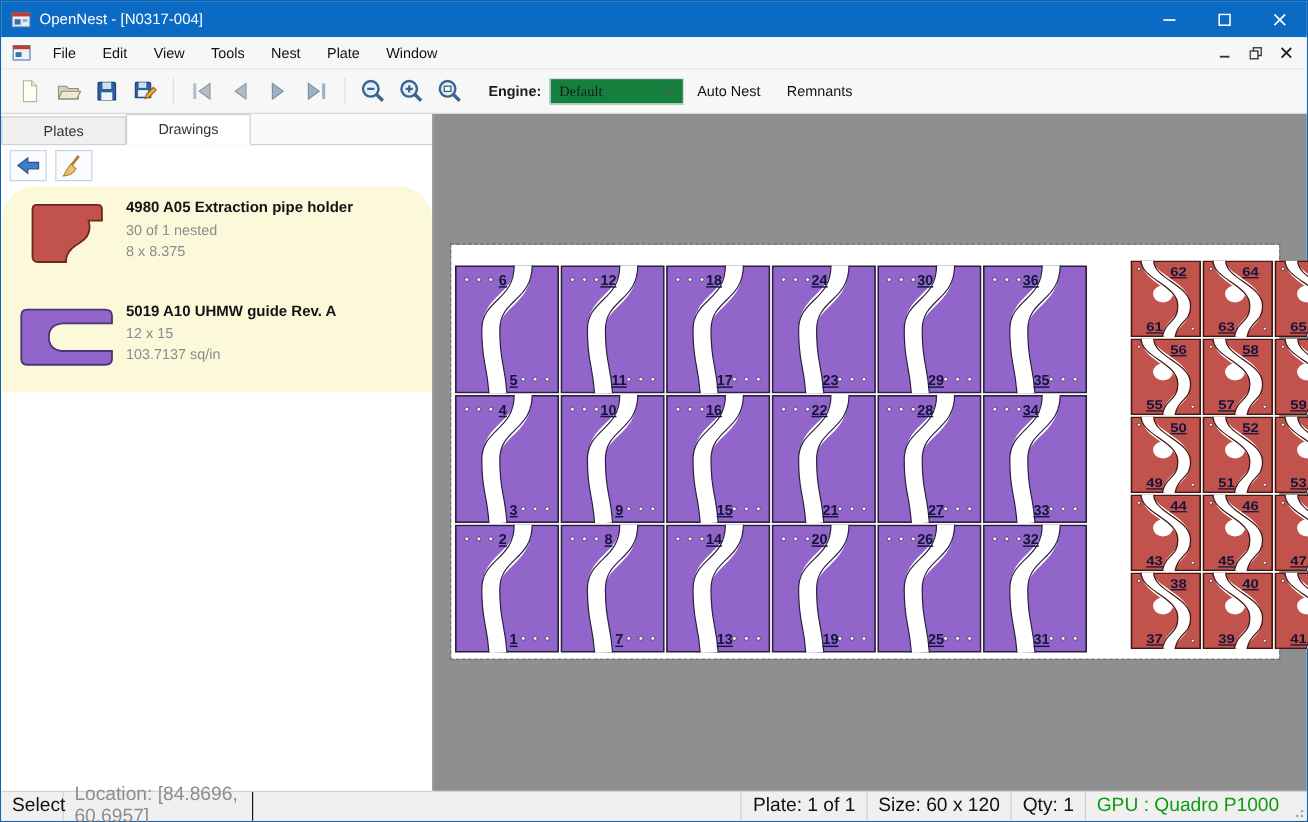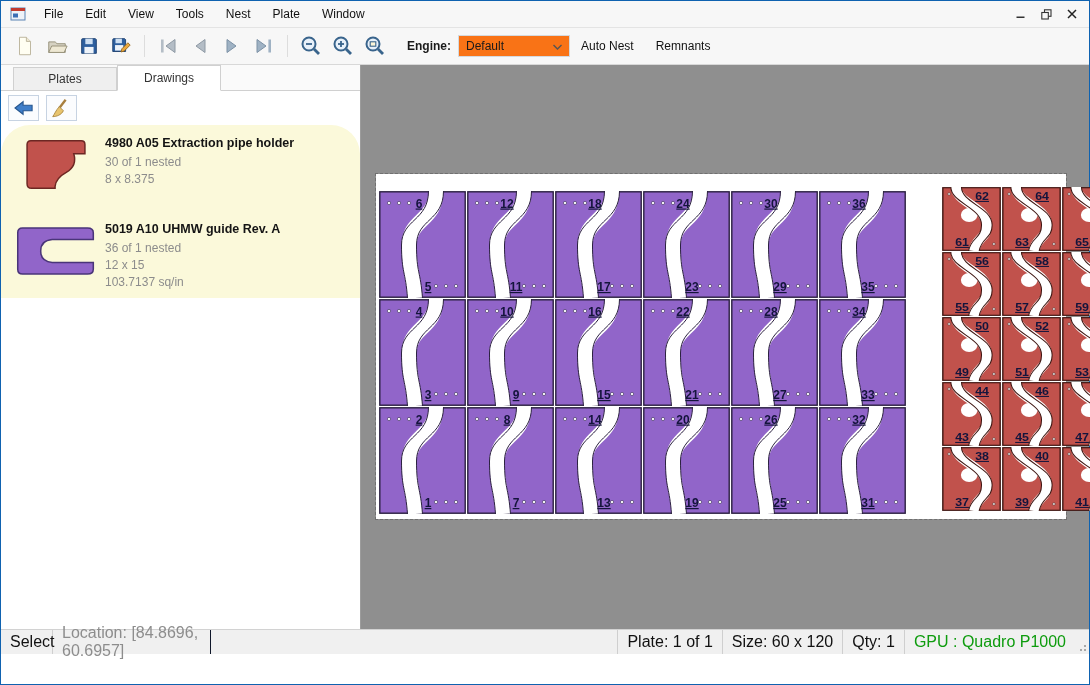--- a/index.html
+++ b/index.html
@@ -18,28 +18,28 @@
   .menubar { height:27px; background:#f7f7f7; border-bottom:1px solid #e4e4e4; display:flex; align-items:center; flex:none; }
   .menu-doc-icon { width:16px; height:14px; margin:0 7px 0 9px; flex:none; }
   .menu-item { padding:0 11px; height:100%; display:flex; align-items:center; color:#111; cursor:default; }
   .mdi-controls { margin-left:auto; display:flex; align-items:center; gap:15px; padding-right:12px; }
 
   
   .toolbar { height:37px; background:#f7f7f7; border-bottom:1px solid #d8d8d8; display:flex; align-items:center; padding-left:8px; flex:none;text-align:center; }
   .tbico { width:32px; height:28px; display:flex; align-items:center; justify-content:center; border-radius:3px; flex:none; }
   .tsep { width:1px; height:22px; background:#ddd; margin:0 7px; flex:none; }
   .engine-label { font-weight:bold; margin:0 7px 0 16px; }
-  .combo { width:112px; height:22px; background:#f97316; border:1px solid #d4d9de; display:flex; align-items:center; padding:0 7px; }
+  .combo { width:112px; height:22px; background:#15803d; border:1px solid #d4d9de; display:flex; align-items:center; padding:0 7px;font-family:Liberation Serif, serif; }
   .combo-caret { margin-left:auto; }
   .tool-text { padding:0 11px; color:#111; }
 
   
   .main { height:564px; display:flex; flex:none; }
   .left-panel { width:360px; background:#fff; border-right:1px solid #9c9c9c; display:flex; flex-direction:column; flex:none; }
-  .tabstrip { height:26px; display:flex; align-items:flex-end; border-bottom:1px solid #d0d0d0; padding-left:12px; background:#fafafa; }
+  .tabstrip { height:26px; display:flex; align-items:flex-end; border-bottom:1px solid #d0d0d0; padding-left:0; background:#fafafa; }
   .tab { width:104px; height:23px; display:flex; align-items:center; justify-content:center; background:#efefef; border:1px solid #d0d0d0; border-bottom:none; color:#333; }
   .tab.active { background:#fff; height:26px; margin-bottom:-1px; border-bottom:1px solid #fff; z-index:2; }
   .panel-tools { height:34px; display:flex; align-items:center; gap:7px; padding:4px 7px; }
   .ptool { width:31px; height:26px; border:1px solid #c7d3e2; background:#fbfcfe; display:flex; align-items:center; justify-content:center; }
   .dlist { flex:1; overflow:hidden;border-radius:29px; }
   .ditem { display:flex; background:#fbf9da; padding:9px 8px 7px 6px; min-height:86px; }
   .dthumb { width:98px; flex:none; display:flex; align-items:flex-start; justify-content:center; padding-top:3px; }
   .dtext { flex:1; padding-top:2px; }
   .dtitle { font-weight:bold; font-size:12.5px; color:#141414; margin-bottom:4px; }
   .dline { color:#8c8c8c; font-size:12px; line-height:17px; }
@@ -59,20 +59,46 @@
   .sb-spacer { flex:1; }
   .sb-right { border-left:1px solid #cfcfcf; color:#111; }
   .sb-gpu { color:#0e9c0e; }
   .sb-grip { width:14px; height:100%; display:flex; align-items:flex-end; justify-content:flex-end; padding:0 2px 2px 0; }
 </style>
 </head>
 <body>
 
 <div class="window">
 
+  <div class="titlebar">
+    <svg class="app-icon" viewBox="0 0 17 17">
+      <rect x="1" y="2.5" width="15" height="12" fill="#e9eef5" stroke="#4f7ab1"></rect>
+      <rect x="1" y="2.5" width="15" height="3.2" fill="#c23b2e"></rect>
+      <rect x="3.2" y="8" width="5" height="4.5" fill="#3b6fb5"></rect>
+      <rect x="9.8" y="8" width="4" height="2.2" fill="#8aa8cf"></rect>
+    </svg>
+    <span class="title">OpenNest - [N0317-004]</span>
+    <div class="tb-buttons">
+      <div class="tbtn">
+        <svg width="11" height="11" viewBox="0 0 11 11">
+            <rect x="0.5" y="5" width="10" height="1.4" fill="#fff"></rect>
+          </svg>
+      </div>
+      <div class="tbtn">
+        <svg width="11" height="11" viewBox="0 0 11 11">
+            <rect x="1" y="1" width="9" height="9" fill="none" stroke="#fff" stroke-width="1.3"></rect>
+          </svg>
+      </div>
+      <div class="tbtn">
+        <svg width="11" height="11" viewBox="0 0 11 11">
+            <path d="M1,1 L10,10 M10,1 L1,10" stroke="#fff" stroke-width="1.4"></path>
+          </svg>
+      </div>
+    </div>
+  </div>
 
   <div class="menubar">
     <svg class="menu-doc-icon" viewBox="0 0 16 14">
       <rect x="1" y="1" width="14" height="12" fill="#eef2f8" stroke="#5b83b4"></rect>
       <rect x="1" y="1" width="14" height="3" fill="#c23b2e"></rect>
       <rect x="3" y="6.5" width="5" height="4" fill="#3b6fb5"></rect>
     </svg>
     <span class="menu-item">File</span>
     <span class="menu-item">Edit</span>
     <span class="menu-item">View</span>
@@ -215,21 +241,20 @@
             </div>
           </div>
           <div class="ditem">
             <div class="dthumb">
               <svg viewBox="0 0 92 58" width="88" height="56">
                 <path d="M6,10 Q6,5 11,5 H79 Q85,5 85,10 V17 H42 Q30,18 30,29 Q30,40 42,41 H85 V48 Q85,53 79,53 H11 Q6,53 6,48 Z" fill="#9165c9" stroke="#4a3579" stroke-width="1.6"></path>
               </svg>
             </div>
             <div class="dtext">
               <div class="dtitle">5019 A10 UHMW guide Rev. A</div>
-              <div class="dline">36 of 1 nested</div>
               <div class="dline">12 x 15</div>
               <div class="dline">103.7137 sq/in</div>
             </div>
           </div>
         </div>
     </div>
 
     <div class="canvas-area">
       <div class="plate">
         <div id="purpleGrid">

